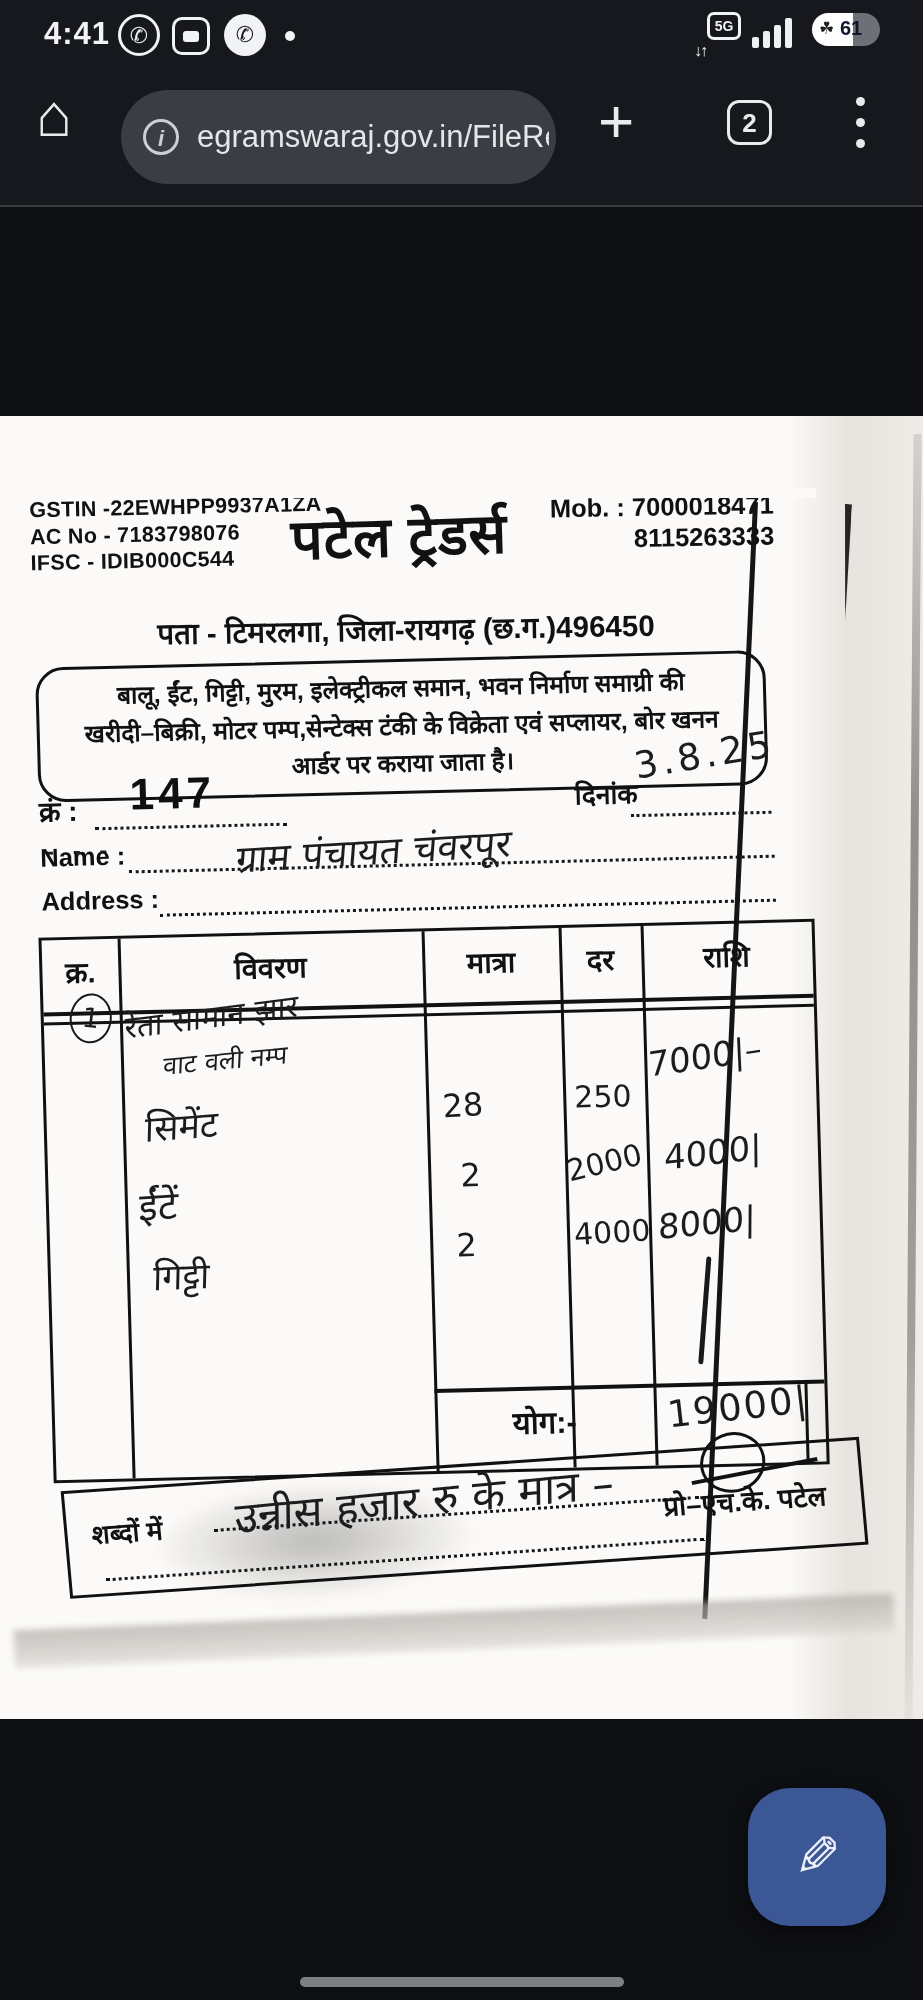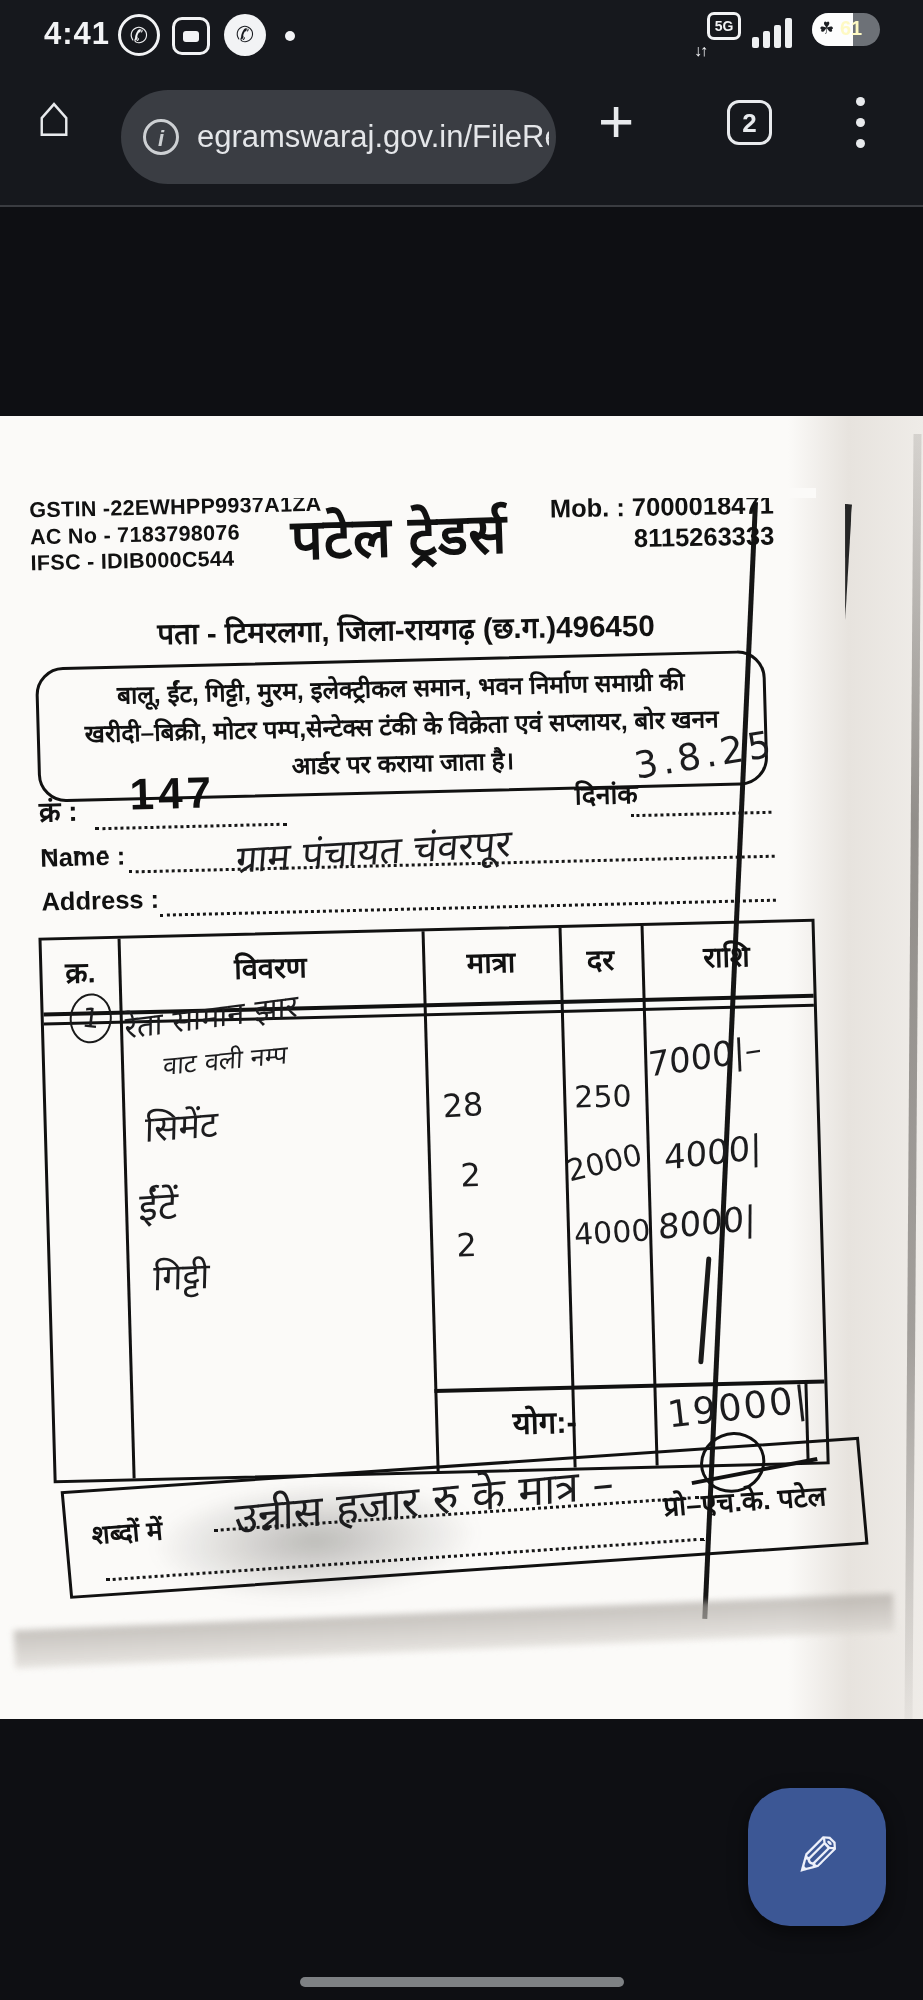--- a/index.html
+++ b/index.html
@@ -16,21 +16,21 @@
   .tcall{left:224px;width:42px;height:42px;background:#f2f3f5;border-radius:50%;text-align:center;line-height:42px;font-size:22px;color:#16181d;}
   .sb-dot{position:absolute;left:285px;top:31px;width:10px;height:10px;background:#f2f3f5;border-radius:50%;}
   .net5g{position:absolute;left:690px;top:12px;width:34px;height:28px;border:3px solid #f2f3f5;border-radius:7px;color:#f2f3f5;
          font-size:14px;font-weight:bold;text-align:center;line-height:23px;margin-left:17px;}
   .netarrows{position:absolute;left:694px;top:42px;color:#f2f3f5;font-size:16px;letter-spacing:-2px;}
   .sigbars{position:absolute;left:752px;top:18px;width:48px;height:30px;}
   .sigbars b{position:absolute;bottom:0;width:7px;background:#eef0f2;border-radius:2px;}
   .battery{position:absolute;left:812px;top:13px;width:68px;height:33px;border-radius:17px;background:#6d7177;overflow:hidden;}
   .battery .fill{position:absolute;left:0;top:0;bottom:0;width:61%;background:#fdfdfd;}
   .battery .leaf{position:absolute;left:7px;top:5px;font-size:17px;color:#1c1e22;z-index:2;}
-  .battery .pct{position:absolute;left:28px;top:4px;font-size:20px;font-weight:bold;color:#fef9c3;z-index:2;}
+  .battery .pct{position:absolute;left:28px;top:4px;font-size:20px;font-weight:bold;color:#0f172a;z-index:2;}
 
   
   .toolbar{position:absolute;left:0;top:75px;width:923px;height:131px;background:#16181d;z-index:20;}
   .home{position:absolute;left:36px;top:6px;font-size:60px;color:#e8eaed;font-weight:400;}
   .urlpill{position:absolute;left:121px;top:15px;width:435px;height:94px;border-radius:47px;background:#3a3d43;overflow:hidden;}
   .infoicon{position:absolute;left:22px;top:29px;width:36px;height:36px;border:3px solid #cdd0d3;border-radius:50%;
             color:#cdd0d3;font-size:22px;text-align:center;line-height:34px;font-style:italic;font-weight:bold;}
   .urltext{position:absolute;left:76px;top:0;width:352px;height:94px;line-height:94px;color:#e4e6e9;font-size:31px;white-space:nowrap;overflow:hidden;}
   .plus{position:absolute;left:598px;top:10px;font-size:62px;font-weight:200;color:#e8eaed;}
   .tabbox{position:absolute;left:727px;top:25px;width:45px;height:45px;border:3.5px solid #e8eaed;border-radius:12px;

